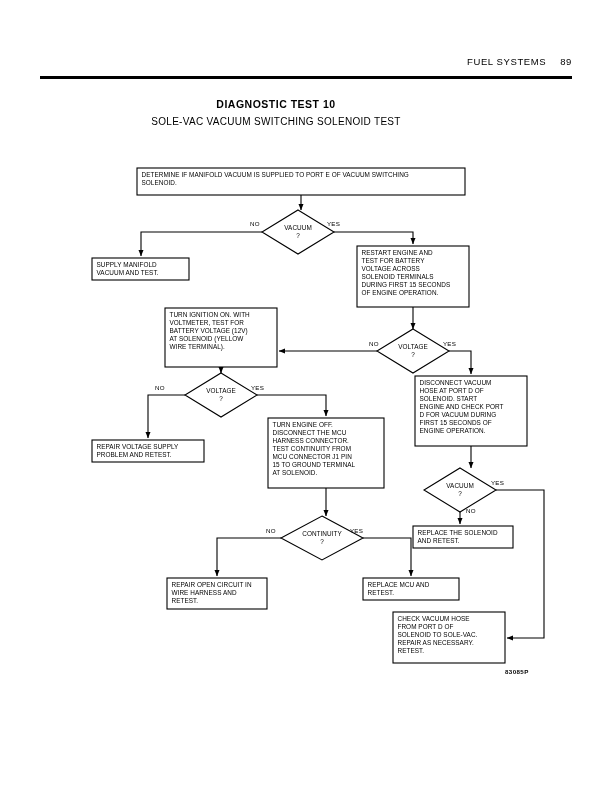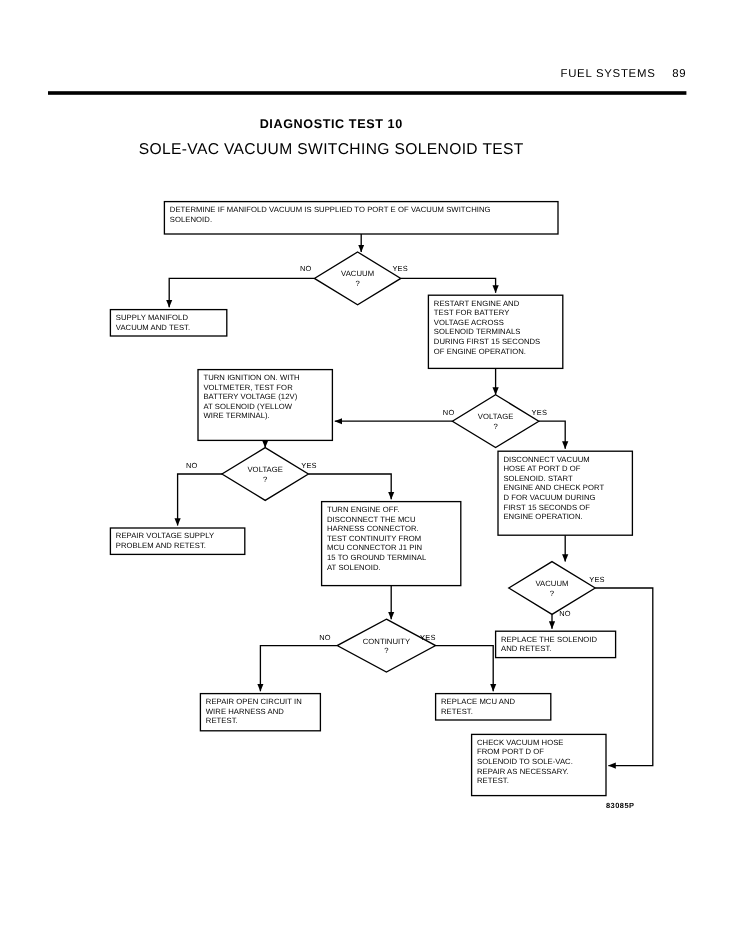--- a/index.html
+++ b/index.html
@@ -57,21 +57,21 @@
     width: 552px;
     text-align: center;
   }
   .doc-title {
     font-size: 10.5px;
     font-weight: bold;
     letter-spacing: 0.5px;
     margin-bottom: 6px;
   }
   .doc-subtitle {
-    font-size: 13px;
+    font-size: 10px;
     letter-spacing: 0.3px;
   }
 
   
   .chart-wrap {
     position: absolute;
     left: 0;
     top: 0;
     width: 612px;
     height: 791px;

